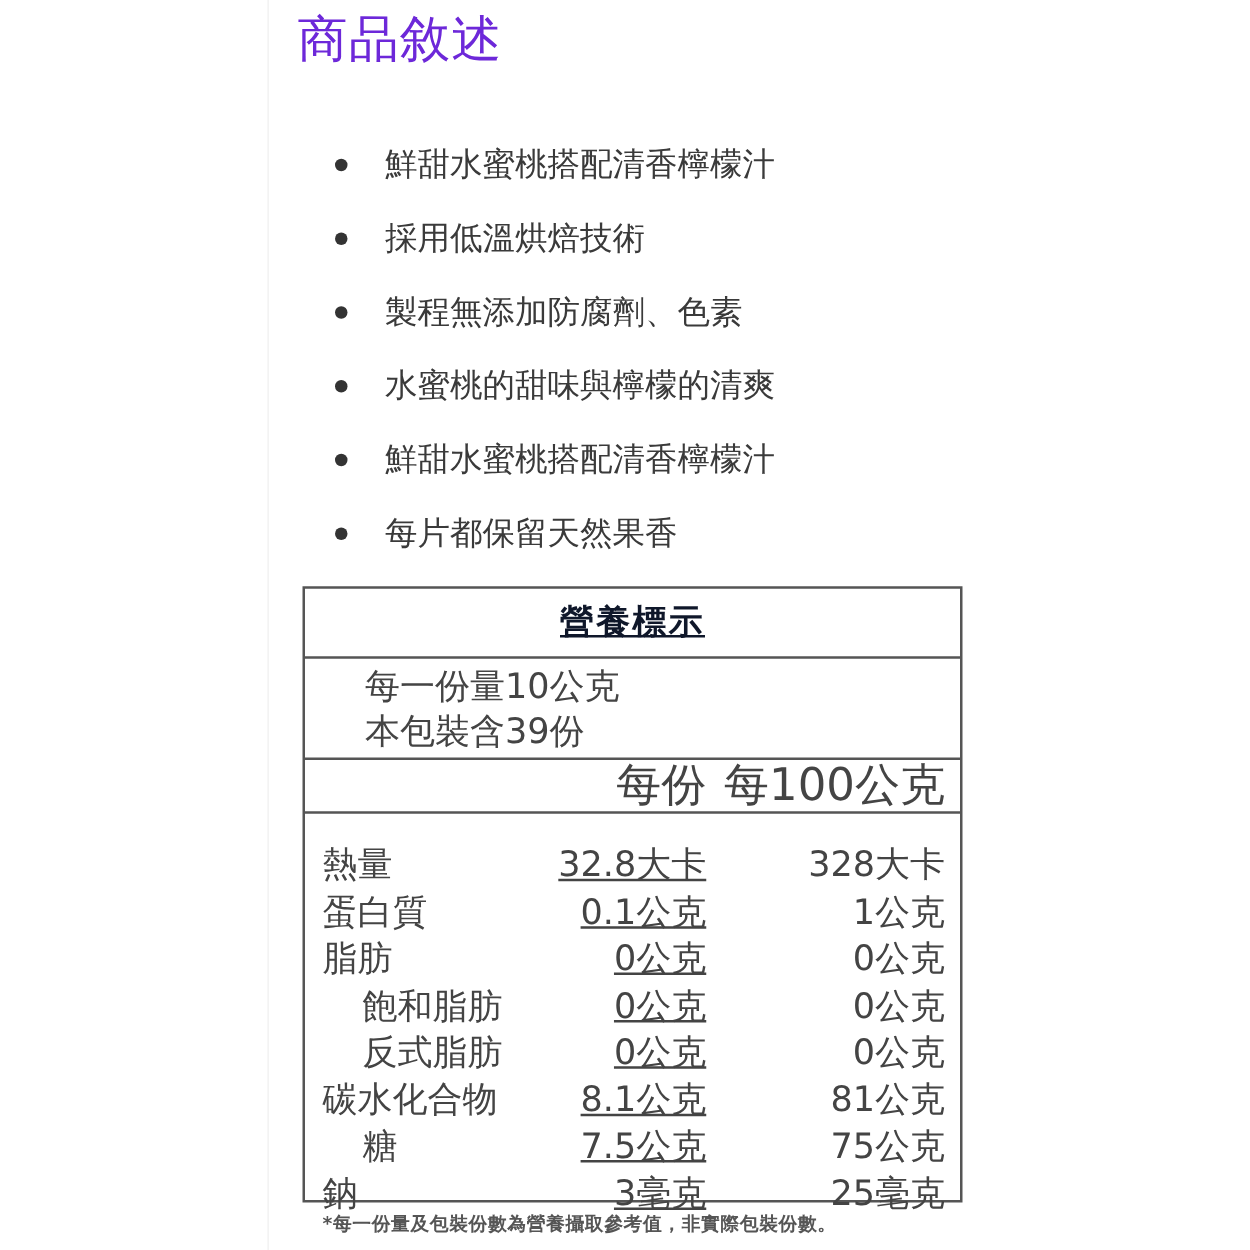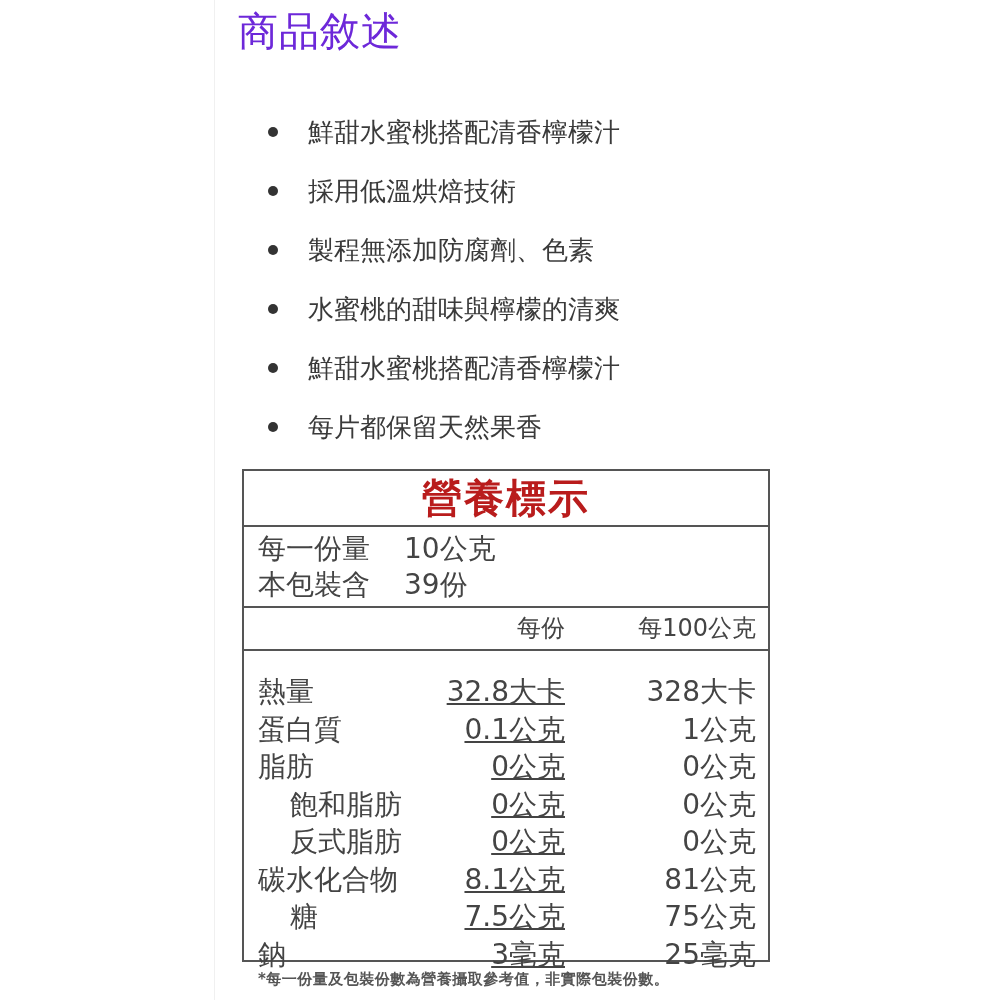--- a/index.html
+++ b/index.html
@@ -19,31 +19,31 @@
       line-height: 40px; white-space: nowrap;
     }
     .bullets li .dot {
       position: absolute; left: 6px; top: 15px; width: 10px; height: 10px; border-radius: 50%; background: #333;
     }
     .nut {
       position: absolute; left: 242px; top: 469px; width: 528px; height: 493px;
       border: 2px solid #555; box-sizing: border-box; color: #444;
     }
     .nut .hdr {
-      height: 54px; border-bottom: 2px solid #555; text-align: center; font-size: 40px;
-      line-height: 54px; font-weight: bold; color: #b91c1c; letter-spacing: 2px;
+      height: 54px; border-bottom: 2px solid #555; text-align: center; font-size: 27px;
+      line-height: 54px; font-weight: bold; color: #0f172a; letter-spacing: 2px; text-decoration: underline;
     }
     .nut .serv {
       height: 81px; border-bottom: 2px solid #555; padding: 4px 0 0 14px; box-sizing: border-box;
-      font-size: 28px; line-height: 36px;
+      font-size: 28px; line-height: 36px; text-align: right;
     }
     .nut .serv .row { display: flex; }
     .nut .serv .lbl { width: 146px; }
     .nut .cols {
-      height: 41px; border-bottom: 2px solid #555; position: relative; font-size: 24px; line-height: 41px;
+      height: 41px; border-bottom: 2px solid #555; position: relative; font-size: 36px; line-height: 41px;
     }
     .nut .cols .c1 { position: absolute; right: 203px; }
     .nut .cols .c2 { position: absolute; right: 12px; }
     .nut .rows { padding-top: 22px; }
     .nut .nrow { position: relative; height: 37.5px; font-size: 28px; line-height: 37px; }
     .nut .nrow .name { position: absolute; left: 14px; }
     .nut .nrow.indent .name { left: 46px; }
     .nut .nrow .v1 { position: absolute; right: 203px; text-decoration: underline; }
     .nut .nrow .v2 { position: absolute; right: 12px; }
     .footnote {

